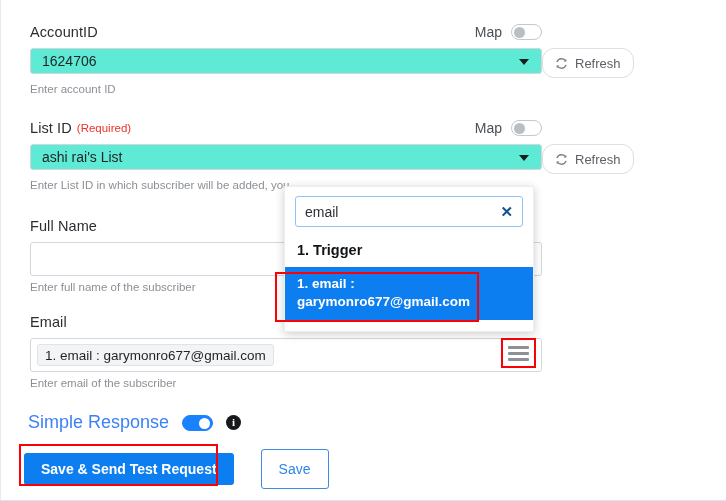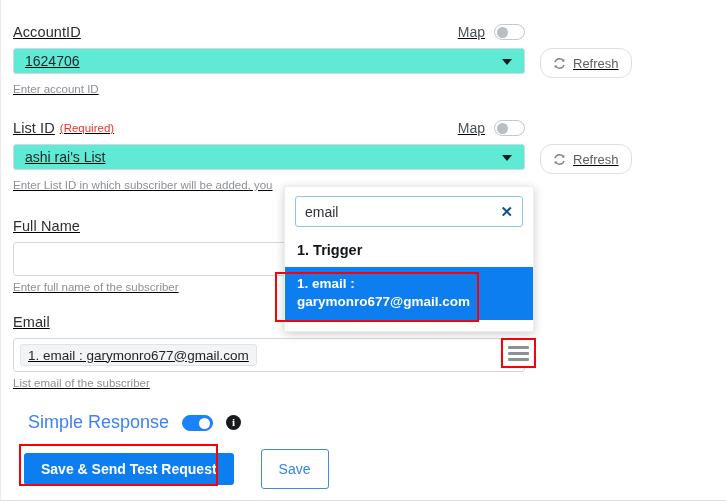--- a/index.html
+++ b/index.html
@@ -13,21 +13,21 @@
   #app {
     position: relative;
     width: 726px; height: 501px;
     background: #ffffff;
     border-left: 1px solid #e8eaed;
     border-bottom: 1px solid #e0e2e5;
     overflow: hidden;
   }
 
   
-  .field { position: absolute; left: 12px; text-decoration: underline; }
+  .field { position: absolute; left: 29px; }
   .label-row {
     display: flex; align-items: center;
     width: 512px;
     height: 20px;
   }
   .label {
     font-size: 14.5px;
     color: #2b2f33;
     letter-spacing: .1px;
   }
@@ -107,21 +107,20 @@
     white-space: nowrap;
   }
   .help {
     font-size: 11.5px;
     color: #8b9096;
     margin-top: 5px;
     white-space: nowrap;
   }
 
   .refresh-btn {
-    margin-left: 15px;
     height: 30px;
     padding: 0 12px;
     border: 1px solid #dcdfe3;
     border-radius: 12px;
     background: #ffffff;
     display: inline-flex; align-items: center; gap: 7px;
     font-size: 13px;
     color: #5b6166;
     cursor: pointer;
   }
@@ -327,21 +326,21 @@
 
   <div class="field" style="top:312px;">
     <div class="label-row">
       <span class="label">Email</span>
     </div>
     <div class="control-row">
       <div class="text-input">
         <span class="chip">1. email : garymonro677@gmail.com</span>
       </div>
     </div>
-    <div class="help">List email of the subscriber</div>
+    <div class="help">Enter email of the subscriber</div>
   </div>
 
   <div class="hamburger-wrap">
     <span class="hamburger">
         <i></i>
         <i></i>
         <i></i>
       </span>
   </div>
 

